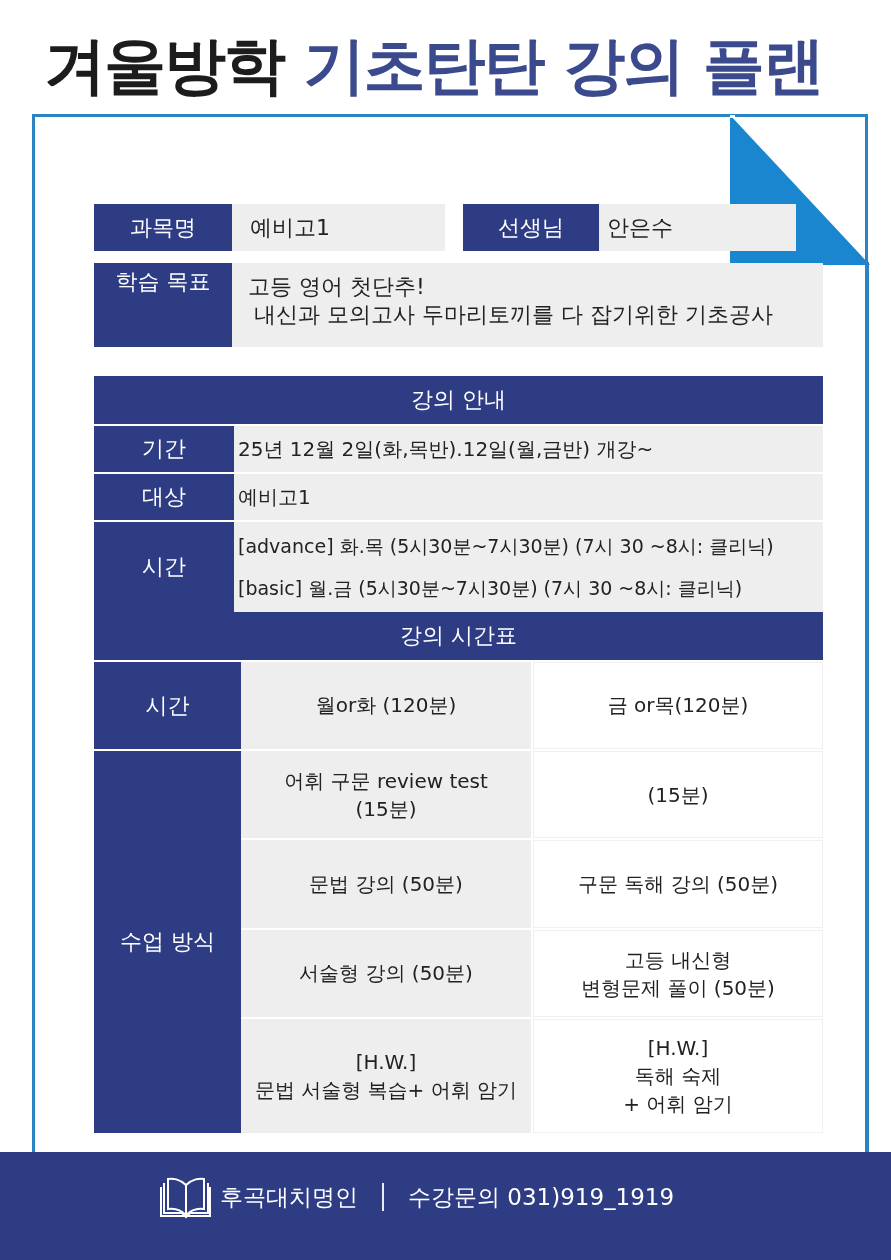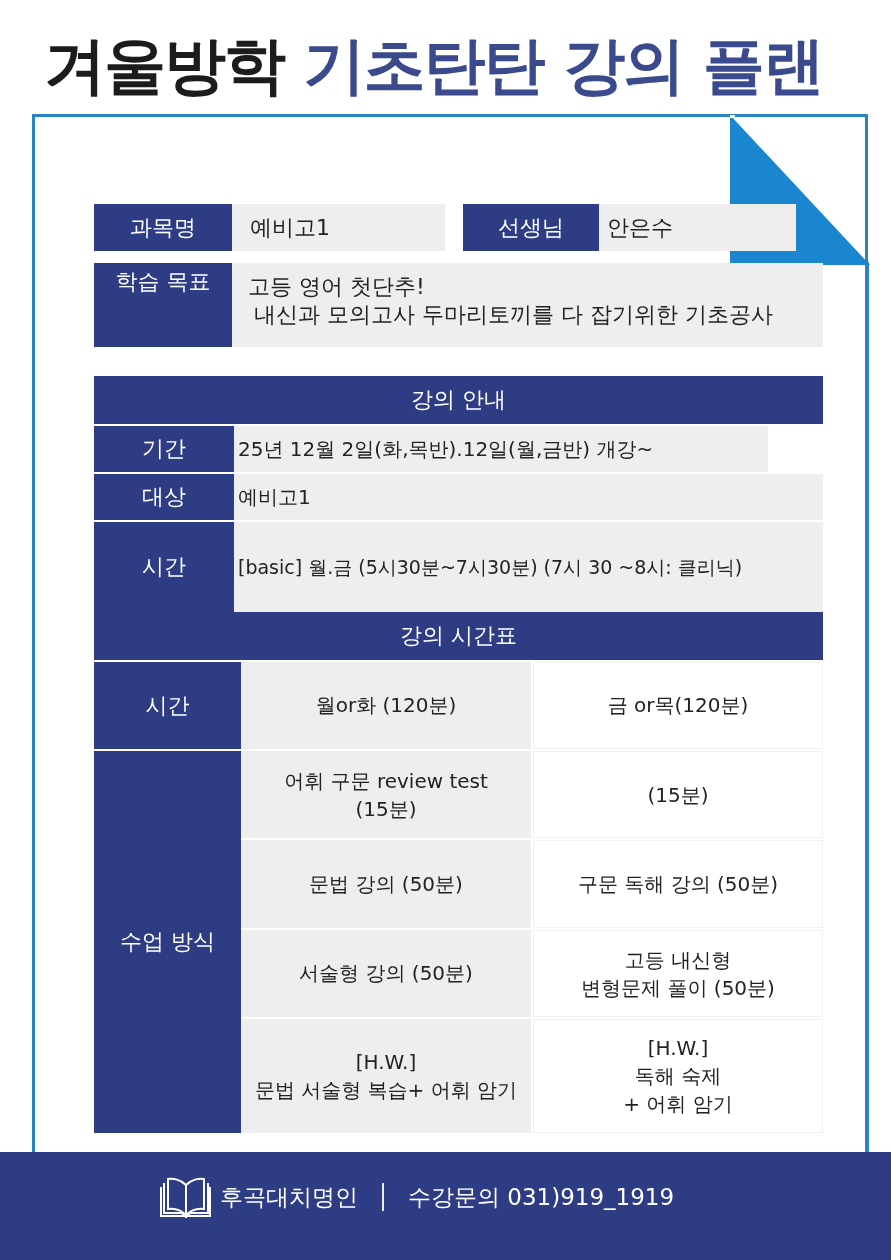--- a/index.html
+++ b/index.html
@@ -72,27 +72,28 @@
 
 <div class="cell navy" style="left:94px;top:263px;width:138px;height:84px;align-items:flex-start;justify-content:center;padding-top:4px;">학습 목표</div>
 <div class="cell gray" style="left:232px;top:263px;width:591px;height:84px;flex-direction:column;align-items:flex-start;justify-content:flex-start;padding:10px 0 0 16px;">
   <div class="text-block">고등 영어 첫단추!</div>
   <div class="text-block" style="padding-left:6px;">내신과 모의고사 두마리토끼를 다 잡기위한 기초공사</div>
 </div>
 
 <div class="cell navy center" style="left:94px;top:376px;width:729px;height:48px;">강의 안내</div>
 
 <div class="cell navy center" style="left:94px;top:426px;width:140px;height:46px;text-align:center;">기간</div>
-<div class="cell gray" style="left:234px;top:426px;width:534px;height:46px;padding-left:4px;font-size:20px;">25년 12월 2일(화,목반).12일(월,금반) 개강~</div>
+<div class="cell gray" style="left:234px;top:426px;width:589px;height:46px;padding-left:4px;font-size:20px;">25년 12월 2일(화,목반).12일(월,금반) 개강~</div>
 
 <div class="cell navy center" style="left:94px;top:474px;width:140px;height:46px;">대상</div>
 <div class="cell gray" style="left:234px;top:474px;width:589px;height:46px;padding-left:4px;font-size:20px;">예비고1</div>
 
 <div class="cell navy center" style="left:94px;top:522px;width:140px;height:90px;">시간</div>
 <div class="cell gray" style="left:234px;top:522px;width:589px;height:90px;flex-direction:column;align-items:flex-start;justify-content:center;padding-left:4px;font-size:19px;">
+  <div style="line-height:42px;">[advance] 화.목 (5시30분~7시30분) (7시 30 ~8시: 클리닉)</div>
   <div style="line-height:42px;">[basic] 월.금 (5시30분~7시30분) (7시 30 ~8시: 클리닉)</div>
 </div>
 
 <div class="cell navy center" style="left:94px;top:612px;width:729px;height:48px;">강의 시간표</div>
 
 <div class="cell navy center" style="left:94px;top:662px;width:147px;height:87px;">시간</div>
 <div class="cell gray center" style="left:241px;top:662px;width:290px;height:87px;font-size:20px;">월or화 (120분)</div>
 <div class="cell white center" style="left:533px;top:662px;width:290px;height:87px;font-size:20px;border:1px solid #f0f0f0;">금 or목(120분)</div>
 
 <div class="cell navy center" style="left:94px;top:751px;width:147px;height:382px;">수업 방식</div>

